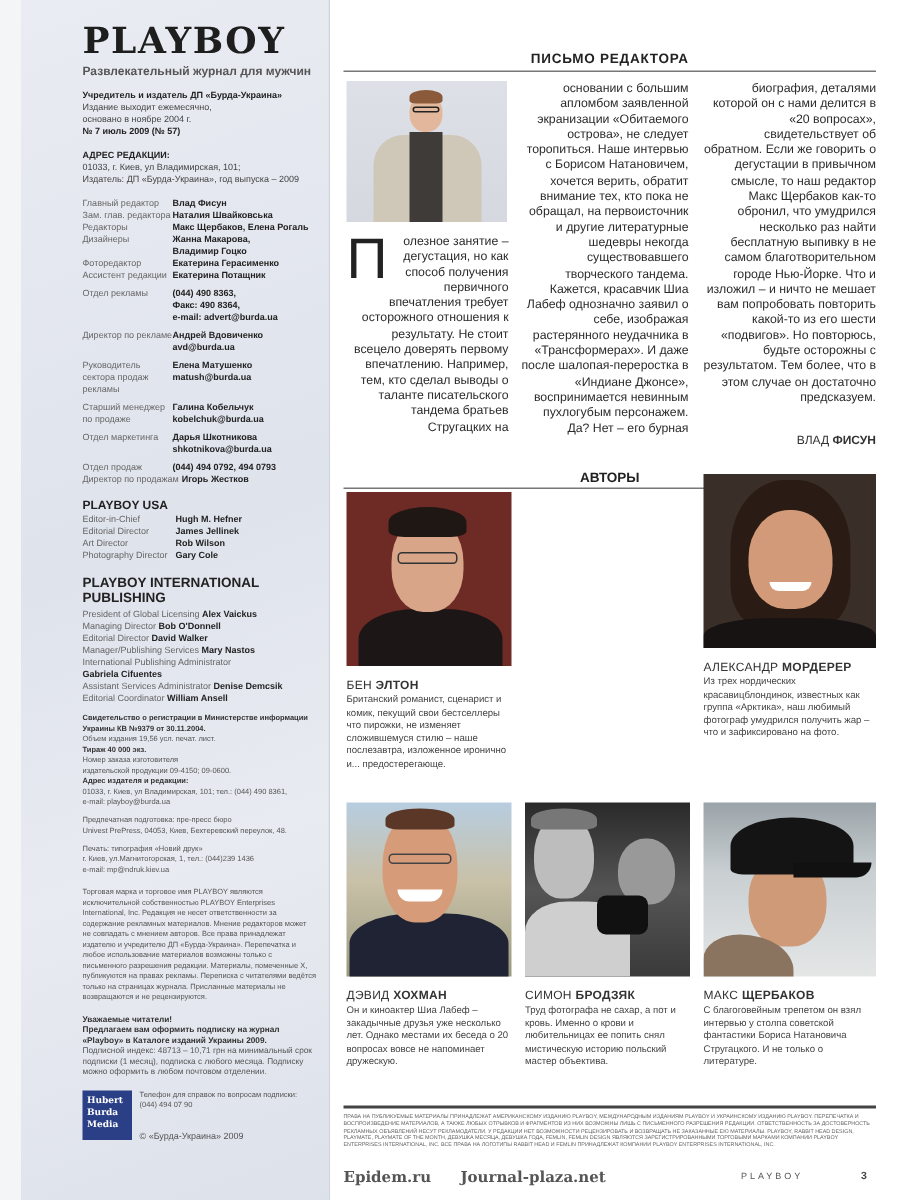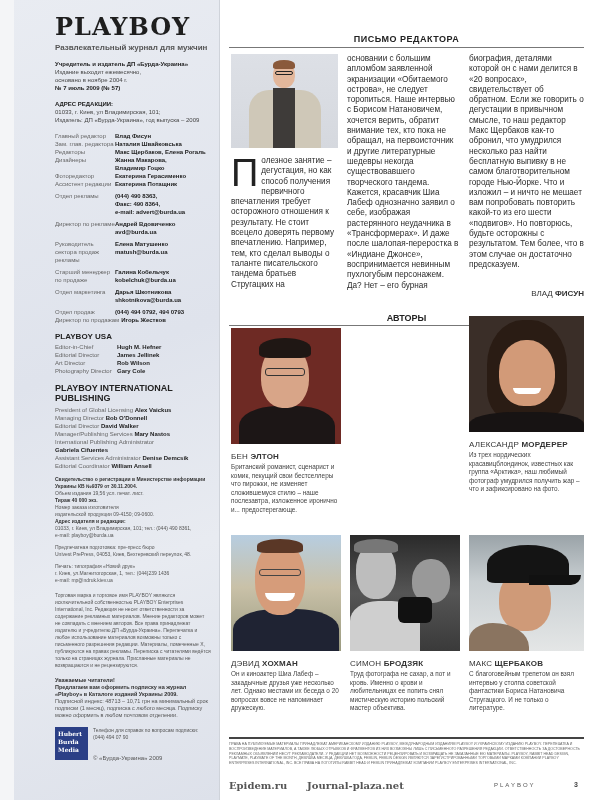--- a/index.html
+++ b/index.html
@@ -59,21 +59,21 @@
     position: absolute; left: 2px; top: 54px; width: 107px; height: 94px;
     background: linear-gradient(180deg, #dde0e6 0%, #d5d8de 100%);
     overflow: hidden;
   }
   .ep-head { position: absolute; left: 42px; top: 8px; width: 22px; height: 26px; border-radius: 50% 50% 45% 45%; background: #e3b79b; }
   .ep-hair { position: absolute; left: 42px; top: 6px; width: 22px; height: 9px; border-radius: 50% 50% 20% 20%; background: #8a5a3b; }
   .ep-glasses { position: absolute; left: 44px; top: 17px; width: 18px; height: 4px; border: 1px solid #222; border-radius: 2px; }
   .ep-jacket { position: absolute; left: 18px; top: 36px; width: 72px; height: 62px; border-radius: 20px 20px 0 0; background: #cfc8b8; }
   .ep-shirt { position: absolute; left: 42px; top: 34px; width: 22px; height: 64px; background: #3e3b39; }
 
-  .letter-text { font-size: 8.2px; line-height: 10.3px; color: #2b2b2b; position: absolute; }
+  .letter-text { font-size: 8.2px; line-height: 10.3px; color: #2b2b2b; position: absolute; text-align: right; }
   .lt-col1 { left: 2px; top: 156px; width: 108px; }
   .lt-col2 { left: 118px; top: 54px; width: 112px; }
   .lt-col3 { left: 240px; top: 54px; width: 115px; }
   .dropcap {
     float: left; font-size: 38px; line-height: 30px; margin: 2px 3px 0 0; color: #222;
     font-weight: normal;
   }
   .signature { position: absolute; left: 240px; top: 289px; width: 115px; text-align: right; font-size: 8px; color: #333; }
   .signature b { font-weight: bold; }
 

